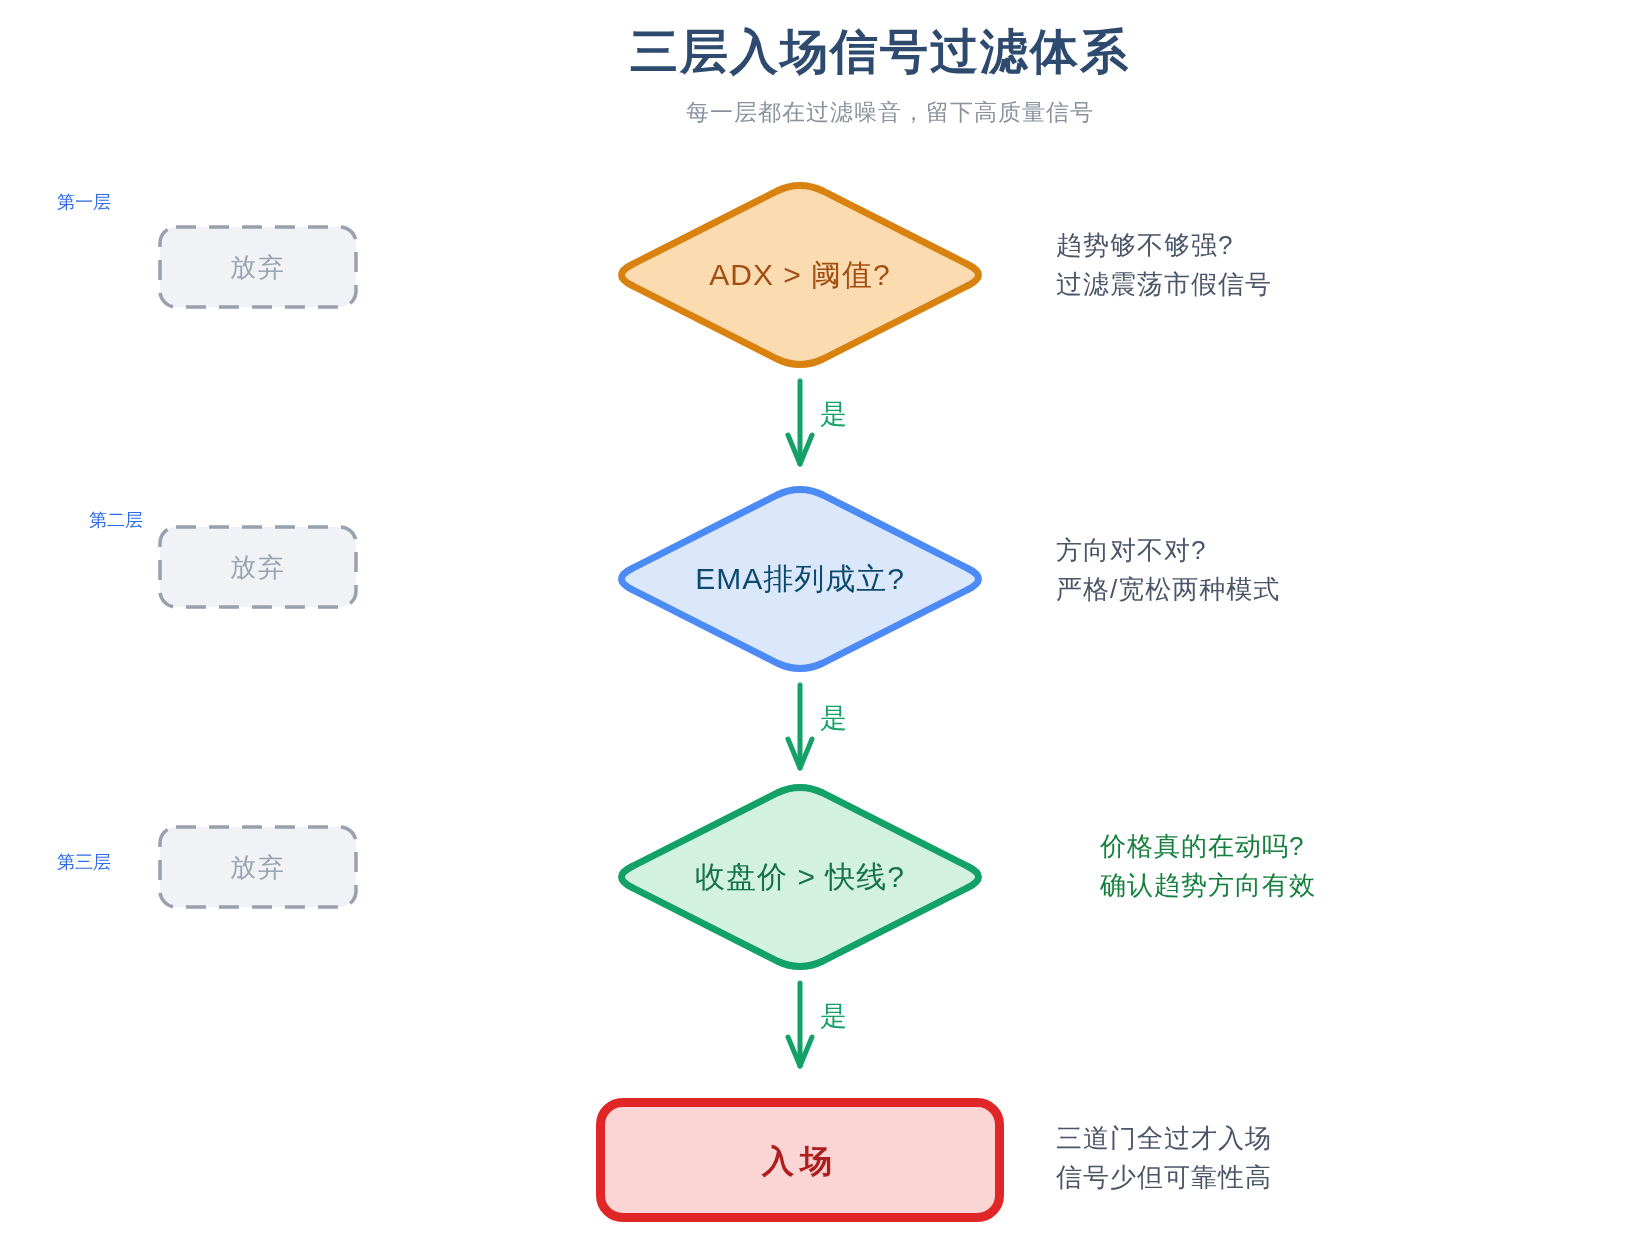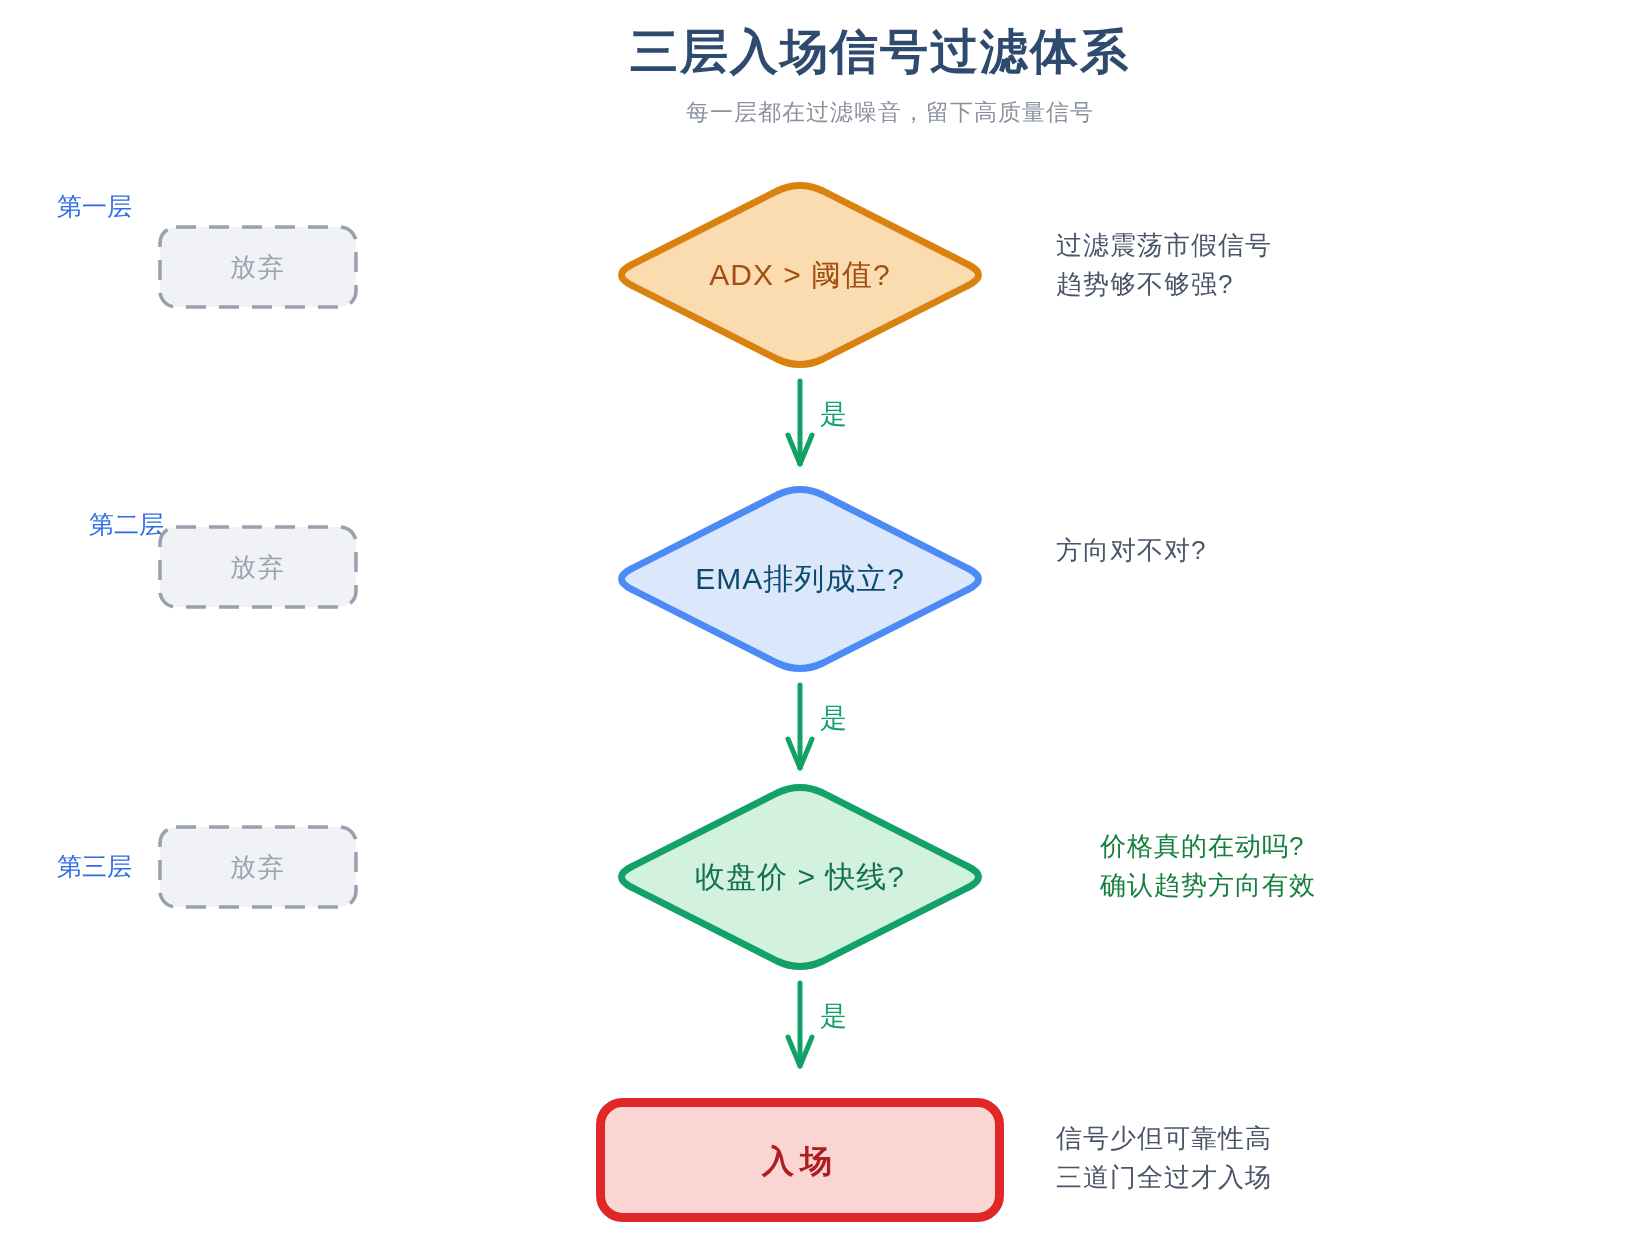--- a/index.html
+++ b/index.html
@@ -16,21 +16,21 @@
 
   .title {
     top: 20px; left: 880px; transform: translateX(-50%);
     font-size: 48px; font-weight: 700; letter-spacing: 2px;
   }
   .subtitle {
     top: 97px; left: 890px; transform: translateX(-50%);
     font-size: 23px; letter-spacing: 1px;
   }
 
-  .layer-label { left: 57px; font-size: 25px; font-weight: 500; }
+  .layer-label { left: 57px; font-size: 18px; font-weight: 500; }
   .layer-label.l0 { top: 190px; }
   .layer-label.l1 { top: 508px; margin-left: 32px; }
   .layer-label.l2 { top: 806px; }
 
   .reject-box { left: 156px; width: 204px; height: 88px; }
   .reject-box.l0 { top: 223px; }
   .reject-box.l1 { top: 523px; }
   .reject-box.l2 { top: 823px; }
   .reject-box .cap {
     position: absolute; inset: 0;
@@ -89,22 +89,22 @@
   </div>
 
   <div class="abs diamond l0">
     <svg viewBox="-200 -105 400 210" width="400" height="210">
       <path d="M -23,-84 Q 0,-95 23,-84 L 167,-11 Q 190,0 167,11 L 23,84 Q 0,95 -23,84 L -167,11 Q -190,0 -167,-11 Z" stroke-width="7" stroke-linejoin="round" fill="#FBDBB0" stroke="#D9820F"></path>
     </svg>
     <div class="cap nowrap" style="color: rgb(162, 78, 18);">ADX &gt; 阈值?</div>
   </div>
 
   <div class="abs desc r0" style="color: rgb(74, 85, 104);">
+    <div class="nowrap">趋势够不够强?</div>
     <div class="nowrap">过滤震荡市假信号</div>
-    <div class="nowrap">趋势够不够强?</div>
   </div>
 
   <div class="abs arrow a0">
     <svg width="64" height="92">
       <g fill="none" stroke-width="5" stroke-linecap="round" stroke="#12A167">
         <line x1="32" y1="5" x2="32" y2="86"></line>
         <line x1="20" y1="59" x2="32" y2="88"></line>
         <line x1="44" y1="59" x2="32" y2="88"></line>
       </g>
     </svg>
@@ -122,20 +122,21 @@
 
   <div class="abs diamond l1">
     <svg viewBox="-200 -105 400 210" width="400" height="210">
       <path d="M -23,-84 Q 0,-95 23,-84 L 167,-11 Q 190,0 167,11 L 23,84 Q 0,95 -23,84 L -167,11 Q -190,0 -167,-11 Z" stroke-width="7" stroke-linejoin="round" fill="#DBE7FB" stroke="#4C8BF5"></path>
     </svg>
     <div class="cap nowrap" style="color: #0c4a6e;">EMA排列成立?</div>
   </div>
 
   <div class="abs desc r1" style="color: rgb(74, 85, 104);">
     <div class="nowrap">方向对不对?</div>
+    <div class="nowrap">严格/宽松两种模式</div>
   </div>
 
   <div class="abs arrow a1">
     <svg width="64" height="92">
       <g fill="none" stroke-width="5" stroke-linecap="round" stroke="#12A167">
         <line x1="32" y1="5" x2="32" y2="86"></line>
         <line x1="20" y1="59" x2="32" y2="88"></line>
         <line x1="44" y1="59" x2="32" y2="88"></line>
       </g>
     </svg>
@@ -175,17 +176,17 @@
   <div class="abs yes-label a2 nowrap" style="color: rgb(18, 161, 103);">是</div>
 
   <div class="abs result-box">
     <svg width="420" height="140">
       <rect x="10.5" y="10.5" width="399" height="115" rx="22" stroke-width="9" stroke-linejoin="round" fill="#FBD4D4" stroke="#E02626"></rect>
     </svg>
     <div class="cap nowrap" style="color: rgb(174, 30, 30);">入场</div>
   </div>
 
   <div class="abs desc r3" style="color: rgb(74, 85, 104);">
+    <div class="nowrap">三道门全过才入场</div>
     <div class="nowrap">信号少但可靠性高</div>
-    <div class="nowrap">三道门全过才入场</div>
   </div>
 
 </div>
 
 </body></html>

